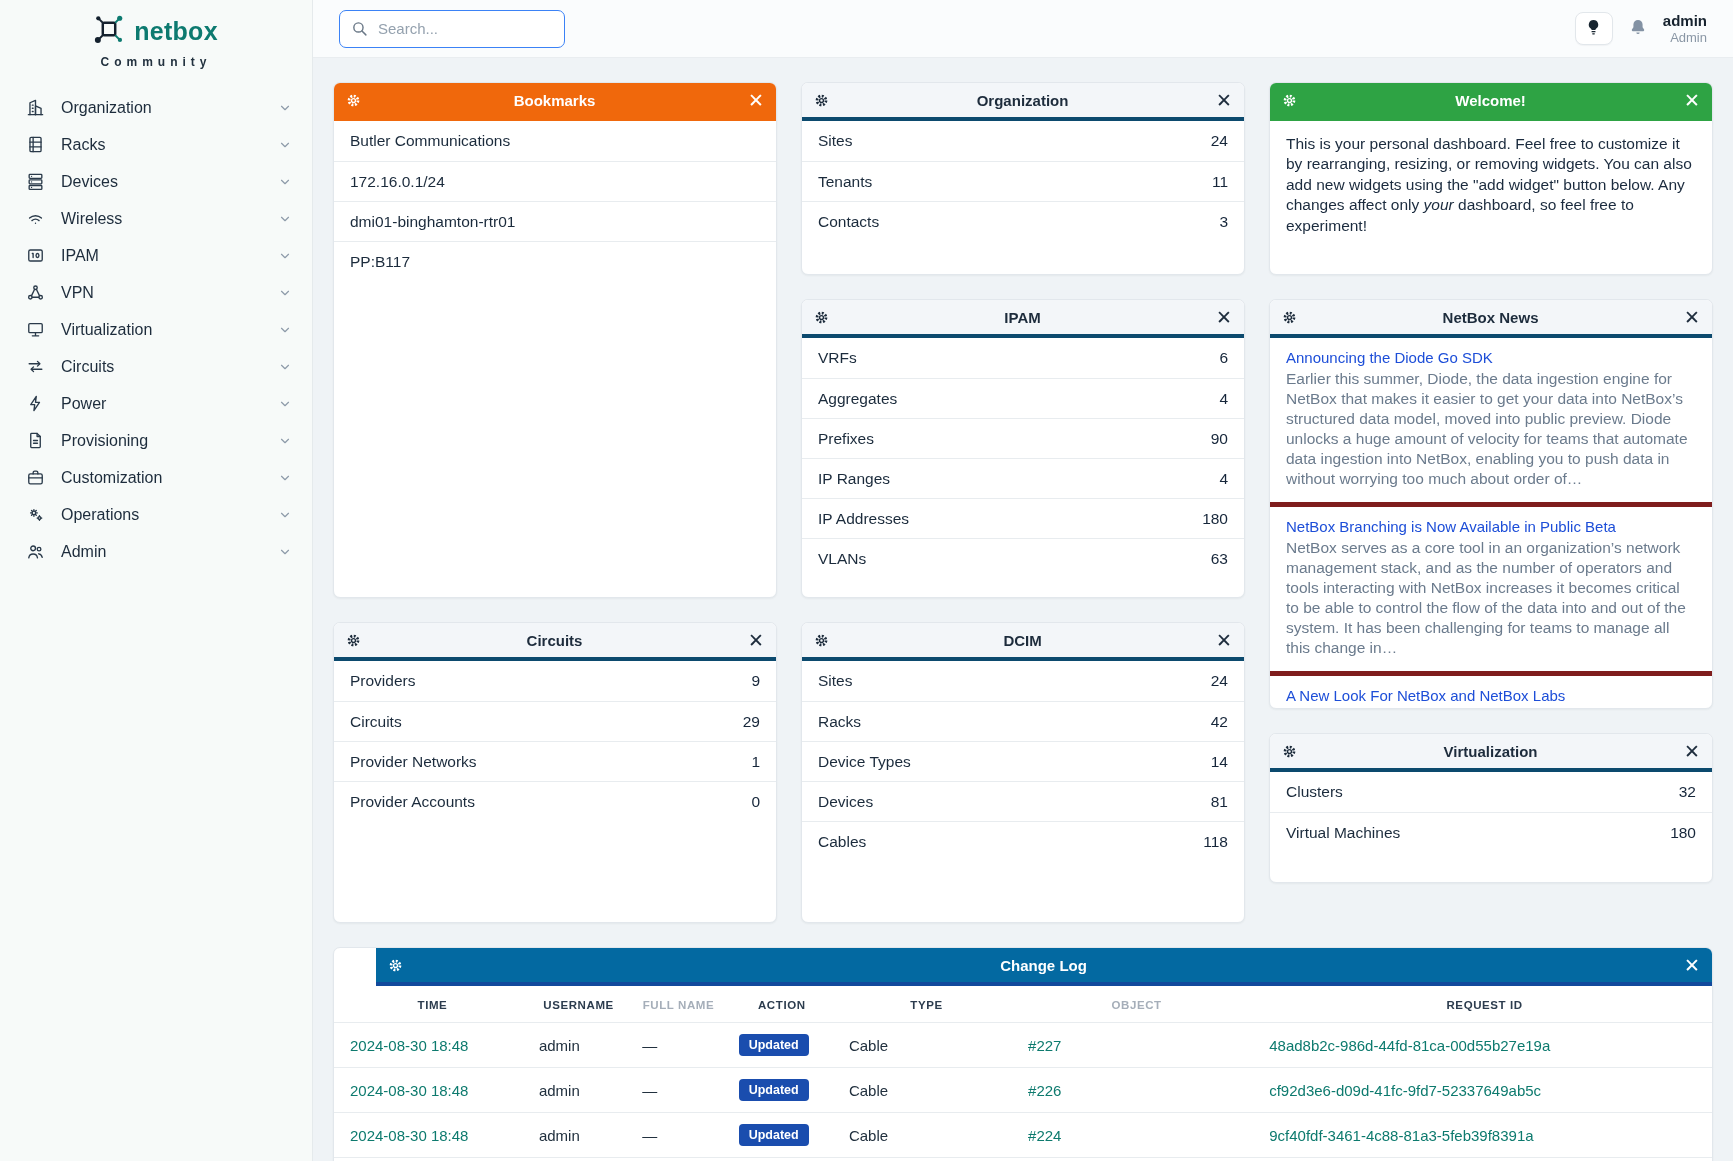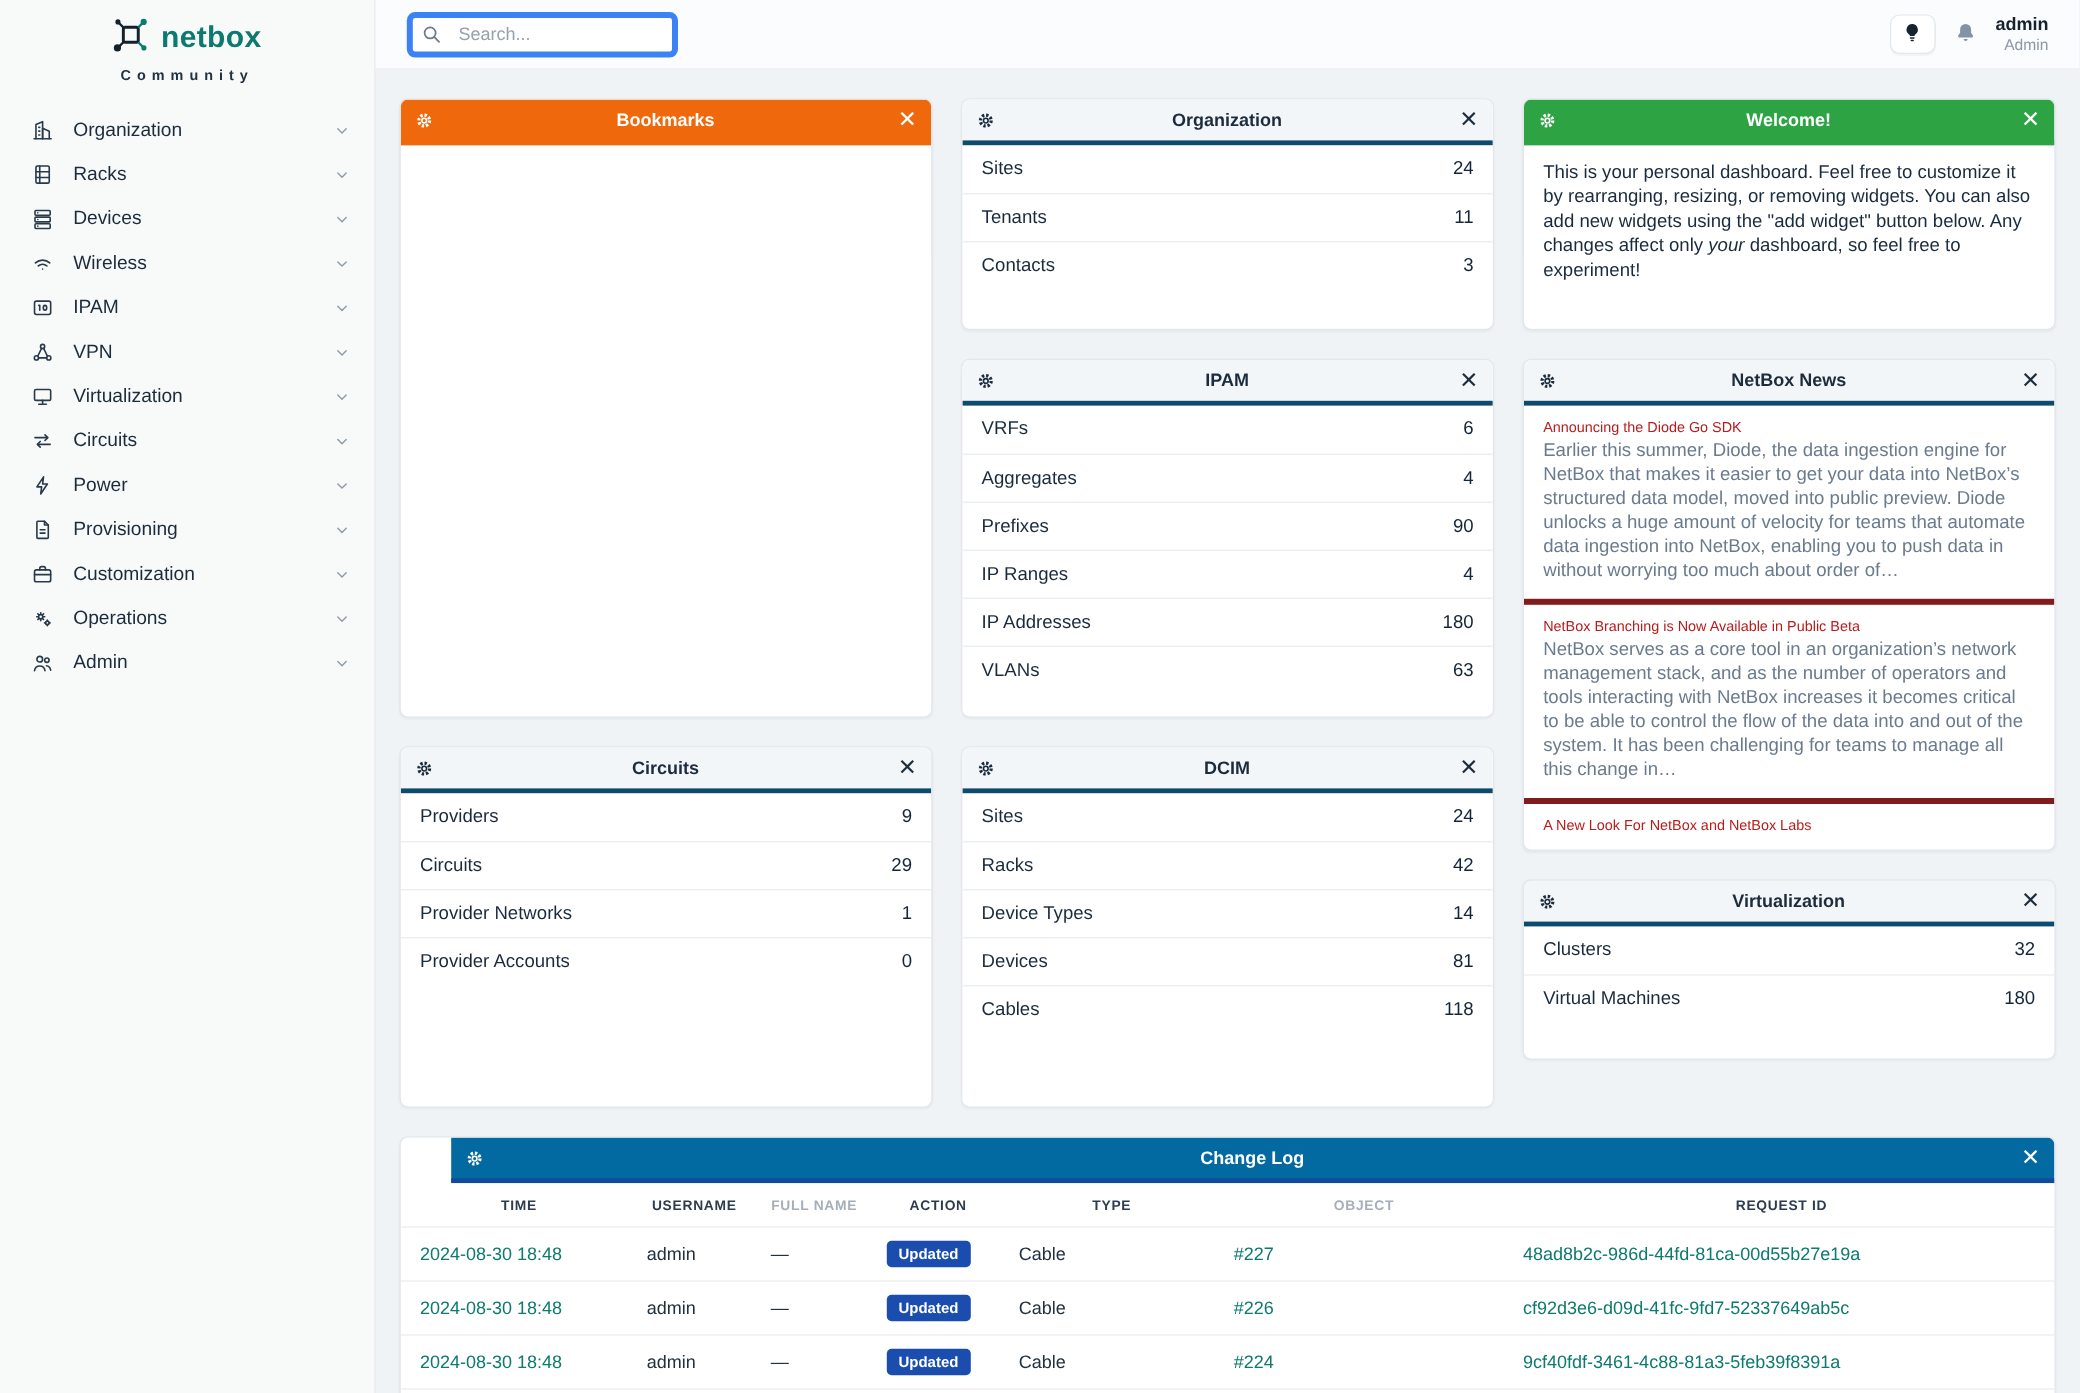--- a/index.html
+++ b/index.html
@@ -18,21 +18,21 @@
   .nav-ic { width:19px; height:19px; color:#2a3a4a; display:flex; align-items:center; }
   .nav-ic svg { width:19px; height:19px; }
   .nav-label { flex:1; }
   .chev { color:#8d9aa9; display:flex; }
   .chev svg { width:14px; height:14px; }
 
   
   .main { flex:1; display:flex; flex-direction:column; min-width:0; }
   .topbar { height:58px; flex:0 0 58px; display:flex; align-items:center; padding:0 26px; background:#fafcfd; border-bottom:1px solid #e9edf0; }
   .search { position:relative; width:226px; }
-  .search input { width:100%; height:38px; border:5px solid #3b82f6; border-radius:7px; background:#fff; padding:0 12px 0 38px; font-size:15px; color:#37485c; outline:none; }
+  .search input { width:100%; height:38px; border:1px solid #3b82f6; border-radius:7px; background:#fff; padding:0 12px 0 38px; font-size:15px; color:#37485c; outline:none; }
   .search input::placeholder { color:#94a1ae; }
   .search-ic { position:absolute; left:12px; top:10px; width:17px; height:17px; color:#6a7887; }
   .topbar-right { margin-left:auto; display:flex; align-items:center; gap:15px; }
   .icon-btn { width:38px; height:33px; border:1px solid #e2e7eb; background:#fff; border-radius:8px; display:flex; align-items:center; justify-content:center; color:#17242f; cursor:pointer; box-shadow:0 1px 1px rgba(20,30,40,.04); }
   .bell-btn { border:none; background:transparent; color:#8392a4; display:flex; cursor:pointer; }
   .user { text-align:right; line-height:1.2; cursor:pointer; }
   .user-name { font-weight:700; font-size:15px; color:#16222e; }
   .user-role { font-size:13px; color:#8a97a5; }
 
   
@@ -56,21 +56,21 @@
   .row + .row { border-top:1px solid #e8ecef; }
   .stat-label { cursor:pointer; }
   .stat-value { color:#16263a; }
   .bookmark span { cursor:pointer; }
 
   .welcome-body { padding:13px 16px; font-size:15.5px; line-height:1.32; color:#1b2b3e; }
   .welcome-body i { font-style:italic; }
 
   .news-item { padding:11px 16px 13px; }
   .news-item + .news-item { border-top:5px solid #7f1d1d; }
-  .news-title { font-size:12px; font-weight:500; color:#b91c1c; cursor:pointer; }
+  .news-title { font-size:15px; font-weight:500; color:#1d4ed8; cursor:pointer; }
   .news-excerpt { margin-top:3px; font-size:15.5px; line-height:1.29; color:#6b7b8d; }
 
   
   .changelog { margin-top:24px; }
   .cl-table { width:100%; border-collapse:collapse; table-layout:fixed; background:#fff; }
   .cl-table th { text-align:center; padding:13px 12px 11px; font-size:11.5px; letter-spacing:.6px; color:#2c3c4e; font-weight:700; white-space:nowrap; }
   .cl-table th.muted { color:#a5aeb9; font-weight:600; }
   .cl-table td { padding:11px 12px; border-top:1px solid #e8ecef; font-size:15px; color:#22313f; white-space:nowrap; overflow:hidden; }
   .cl-table th:first-child, .cl-table td:first-child { padding-left:16px; }
   .link { color:#0d7a6e; cursor:pointer; }
@@ -361,20 +361,37 @@
             <header class="w-head orange">
               <button class="w-gear">
                 <svg viewBox="0 0 20 20">
                     <circle cx="10" cy="10" r="6" fill="none" stroke="currentColor" stroke-width="3.6" stroke-dasharray="2.6 2.05"></circle>
                     <circle cx="10" cy="10" r="2.6" fill="none" stroke="currentColor" stroke-width="1.8"></circle>
                   </svg>
               </button>
               <span class="w-title">Bookmarks</span>
               <button class="w-close">✕</button>
             </header>
+            <div>
+  <div class="row bookmark">
+    <span>Butler Communications</span>
+  </div>
+
+  <div class="row bookmark">
+    <span>172.16.0.1/24</span>
+  </div>
+
+  <div class="row bookmark">
+    <span>dmi01-binghamton-rtr01</span>
+  </div>
+
+  <div class="row bookmark">
+    <span>PP:B117</span>
+  </div>
+</div>
           </section>
 
           <section class="widget h-circuits">
             <header class="w-head">
               <button class="w-gear">
                 <svg viewBox="0 0 20 20">
                     <circle cx="10" cy="10" r="6" fill="none" stroke="currentColor" stroke-width="3.6" stroke-dasharray="2.6 2.05"></circle>
                     <circle cx="10" cy="10" r="2.6" fill="none" stroke="currentColor" stroke-width="1.8"></circle>
                   </svg>
               </button>

